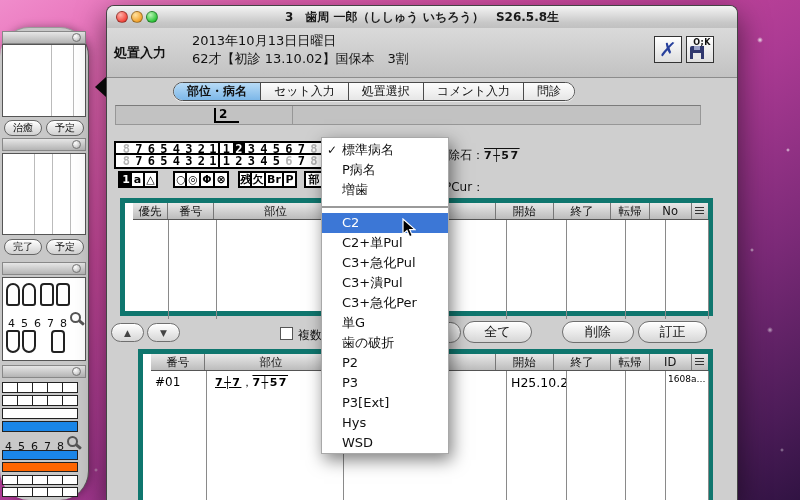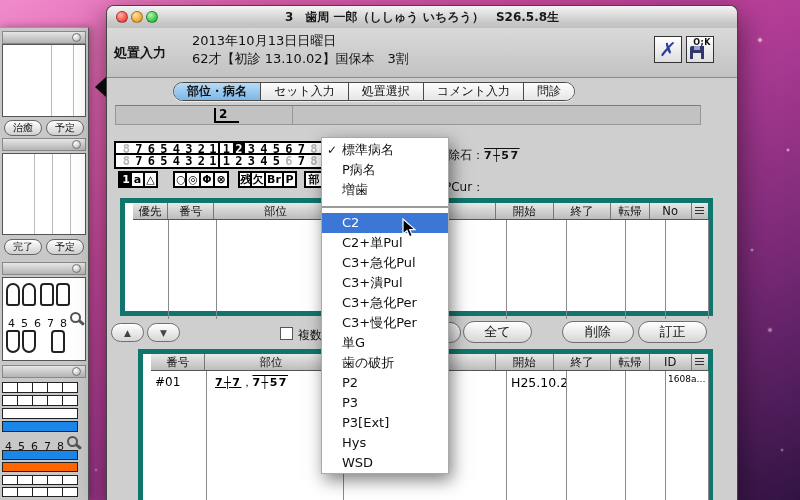--- a/index.html
+++ b/index.html
@@ -11,21 +11,21 @@
       radial-gradient(circle 1.5px at 788px 150px, rgba(255,255,255,.8), transparent 2px),
       radial-gradient(circle 1.5px at 752px 250px, rgba(255,255,255,.7), transparent 2px),
       radial-gradient(circle 2px at 770px 330px, rgba(255,255,255,.6), transparent 3px),
       radial-gradient(circle 1.5px at 96px 470px, rgba(255,255,255,.5), transparent 2px),
       radial-gradient(circle 1.5px at 782px 450px, rgba(255,255,255,.5), transparent 2px),
       linear-gradient(150deg,#f08ccb 0%, #e263b1 15%, #ce4ba0 32%, #ab3a93 52%, #7c2a78 72%, #4c1c58 90%, #311343 100%);
   }
 
   
   .bgwin { position:absolute; left:0; top:27px; width:89px; height:473px; background:#c8c8c8;
-    border-top:1px solid #9a9a9a; border-right:1px solid #555; box-shadow:2px 0 8px rgba(0,0,0,.35); }
+    border-top:1px solid #9a9a9a; border-right:1px solid #555; box-shadow:2px 0 8px rgba(0,0,0,.35);border-radius:29px; }
   .panelhead { position:absolute; left:2px; width:84px; height:13px;
     background:linear-gradient(#e6e6e6,#b4b4b4); border:1px solid #888; }
   .knob { position:absolute; right:4px; top:1px; width:9px; height:9px; border-radius:50%;
     background:radial-gradient(circle at 35% 30%, #fff, #d6d6d6 55%, #9a9a9a); border:1px solid #777; }
   .whitebox { position:absolute; left:2px; width:84px; background:#fff; border:1px solid #555; }
   .vln { position:absolute; top:0; bottom:0; width:1px; background:#bbb; }
   .sbtn { position:absolute; height:16px; width:38px; border:1px solid #666; border-radius:8px;
     background:linear-gradient(#fff,#d0d0d0); font-size:10px; color:#111;
     display:flex; align-items:center; justify-content:center; }
   .toothicon { position:absolute; width:14px; height:23px; border:2px solid #222; background:#fff; }
@@ -390,21 +390,20 @@
   <div class="menu" id="menu">
       <div class="mi">標準病名<span class="chk">✓</span></div>
       <div class="mi">P病名</div>
       <div class="mi">増歯</div>
       <div class="msep"></div>
       <div class="mi hl">C2</div>
       <div class="mi">C2+単Pul</div>
       <div class="mi">C3+急化Pul</div>
       <div class="mi">C3+潰Pul</div>
       <div class="mi">C3+急化Per</div>
-      <div class="mi">C3+慢化Per</div>
       <div class="mi">単G</div>
       <div class="mi">歯の破折</div>
       <div class="mi">P2</div>
       <div class="mi">P3</div>
       <div class="mi">P3[Ext]</div>
       <div class="mi">Hys</div>
       <div class="mi">WSD</div>
     </div>
 
   <svg class="cursor" width="14" height="21" viewBox="0 0 14 21">

